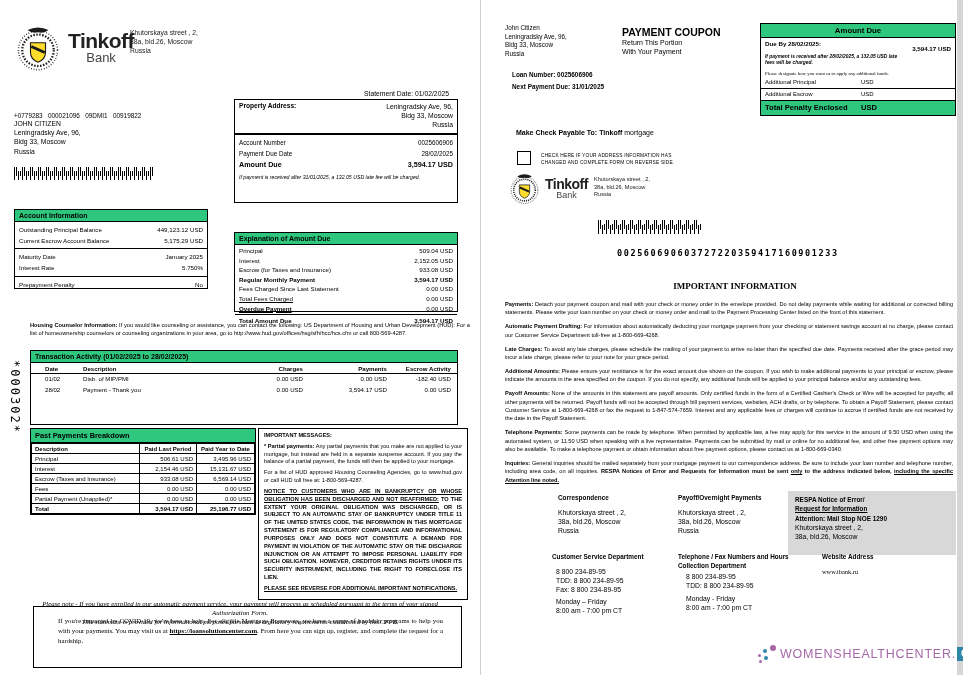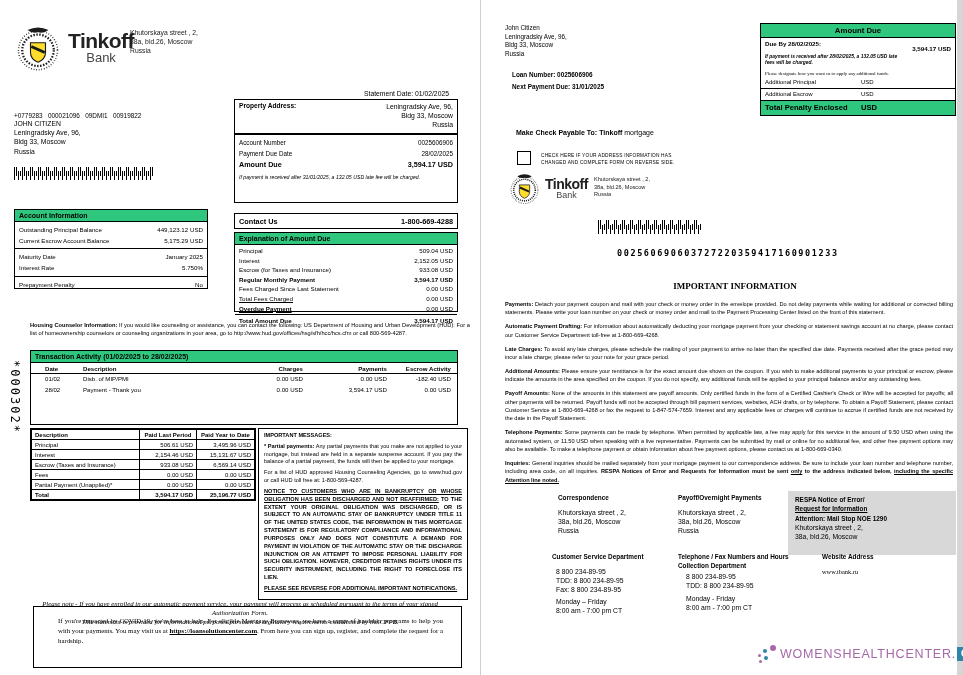--- a/index.html
+++ b/index.html
@@ -282,24 +282,20 @@
         </div>
       </div>
       <div class="grp last">
         <div class="ai-row">
           <span>Prepayment Penalty</span>
           <span>No</span>
         </div>
       </div>
     </div>
 
-    <div class="abs contact-bar" style="left:234px;top:213px;width:224px;height:16px;">
-      <span>Contact Us</span>
-      <span>1-800-669-4288</span>
-    </div>
 
     <div class="abs box" style="left:234px;top:232px;width:224px;height:80px;">
       <div class="green-bar">Explanation of Amount Due</div>
       <div style="padding-top:1px;">
         <div class="ex-row">
             <span>Principal</span>
             <span>509.04 USD</span>
           </div>
         <div class="ex-row">
             <span>Interest</span>
@@ -357,20 +353,21 @@
       <div class="tx-row">
         <span class="tx-c1">28/02</span>
         <span class="tx-c2">Payment - Thank you</span>
         <span class="tx-c3">0.00 USD</span>
         <span class="tx-c4">3,594.17 USD</span>
         <span class="tx-c5">0.00 USD</span>
       </div>
     </div>
 
     <div class="abs box" style="left:30px;top:428px;width:226px;border-width:1px;">
+      <div class="green-bar" style="font-size:7.4px;">Past Payments Breakdown</div>
       <table class="pp">
         <tbody>
             <tr>
           <th class="l" style="width:108px;">Description</th>
           <th style="width:57px;">Paid Last Period</th>
           <th>Paid Year to Date</th>
         </tr>
         <tr>
               <td>Principal</td>
               <td class="v">506.61 USD</td>
@@ -427,20 +424,25 @@
 
   <section class="abs" style="left:481px;top:0;width:482px;height:675px;">
 
     <div class="abs" style="left:24px;top:24px;">
       <span class="recip-line" style="font-size:6.3px;">John Citizen</span>
       <span class="recip-line" style="font-size:6.3px;">Leningradsky Ave, 96,</span>
       <span class="recip-line" style="font-size:6.3px;">Bldg 33, Moscow</span>
       <span class="recip-line" style="font-size:6.3px;">Russia</span>
     </div>
 
+    <div class="abs" style="left:141px;top:26px;">
+      <div class="coupon-title">PAYMENT COUPON</div>
+      <div class="coupon-sub">Return This Portion</div>
+      <div class="coupon-sub">With Your Payment</div>
+    </div>
 
     <div class="abs" style="left:31px;top:69px;">
       <div class="loan-line">Loan Number: 0025606906</div>
       <div class="loan-line">Next Payment Due: 31/01/2025</div>
     </div>
 
     <div class="abs ad-box" style="left:279px;top:23px;width:196px;">
       <div class="ad-head">Amount Due</div>
       <div class="ad-due">
         <span>Due By 28/02/2025:</span>

